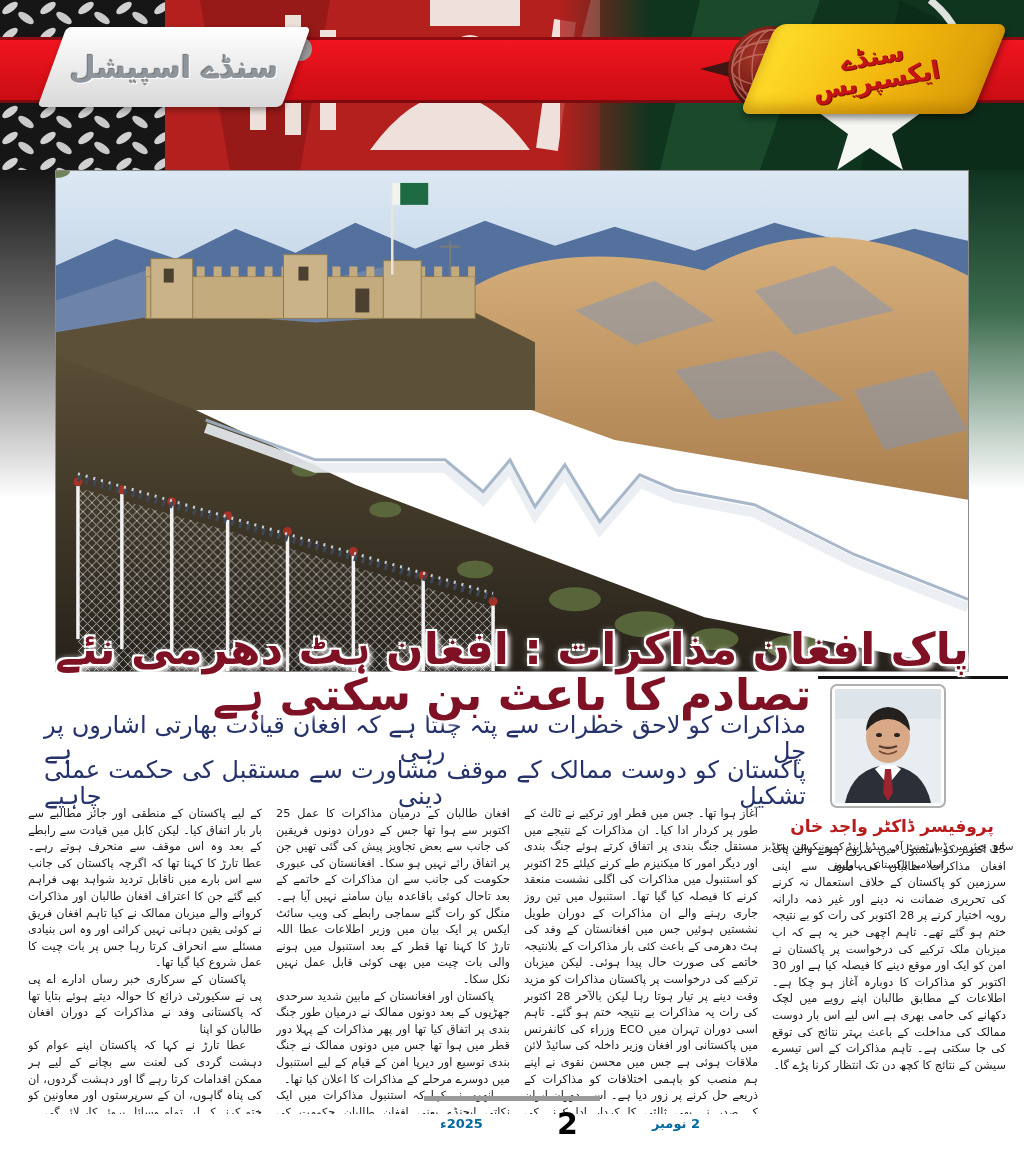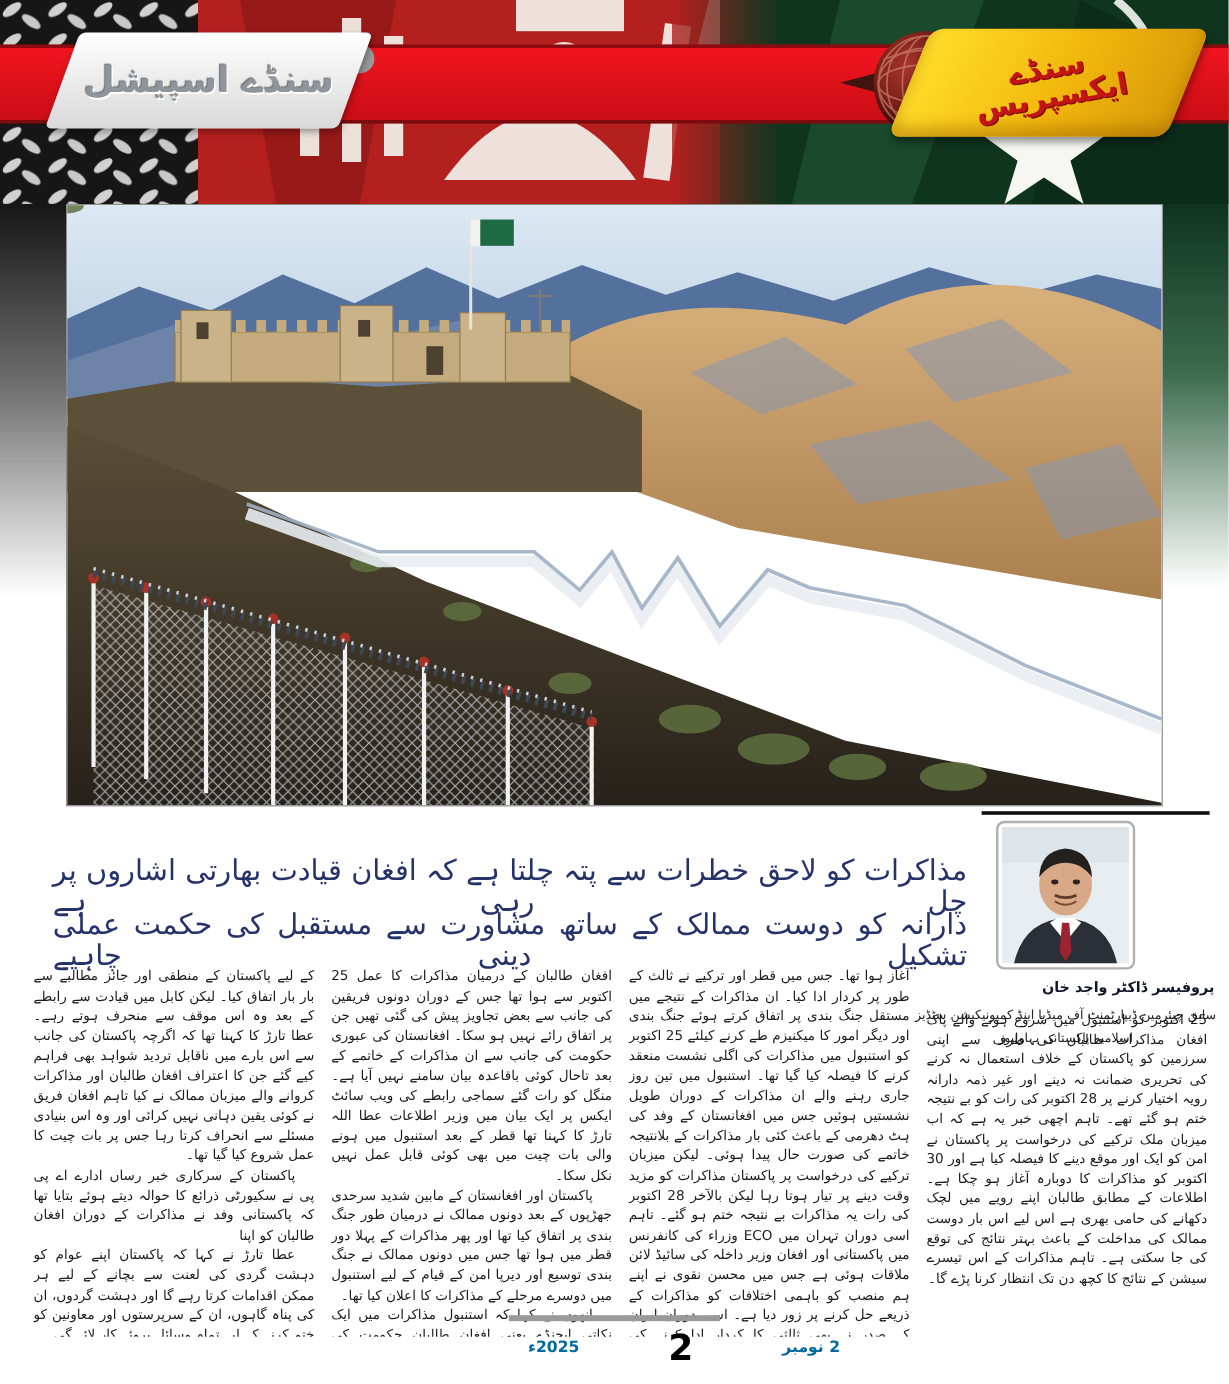--- a/index.html
+++ b/index.html
@@ -62,22 +62,22 @@
   .subhead{left:44px;width:762px;font-size:24px;font-weight:normal;color:#26336b;
     text-align:justify;text-align-last:justify;line-height:1.1;
     text-shadow:1px 1px 0 #fff;}
   #subhead1{top:712px;}
   #subhead2{top:757px;}
 
   
   #author-rule{left:818px;top:676px;width:190px;height:3px;background:#111;}
   #author-photo{left:830px;top:684px;width:116px;height:124px;background:#fff;
     border:2px solid #b0b0b0;border-radius:7px;padding:3px;box-sizing:border-box;}
-  #author-name{left:772px;top:816px;width:240px;
-    font-size:12px;font-weight:bold;color:#0f172a;}
+  #author-name{left:772px;top:816px;width:240px;text-align:center;
+    font-size:17px;font-weight:bold;color:#b91c1c;}
   .author-title{left:762px;width:252px;text-align:center;font-size:10.5px;color:#222;}
   #author-title1{top:840px;}
   #author-title2{top:858px;}
 
   
   .col{font-size:11.3px;line-height:1.47;color:#1b1b1b;text-align:justify;direction:rtl;overflow:hidden;}
   .col p{margin:0;}
   .col p + p{text-indent:16px;}
   #col-a{left:772px;top:842px;width:234px;height:230px;}
   #col-b{left:524px;top:806px;width:234px;height:308px;}
@@ -246,23 +246,24 @@
         <circle cx="232" cy="362" r="4.5"></circle>
           <circle cx="298" cy="382" r="4.5"></circle>
         <circle cx="368" cy="406" r="4.5"></circle>
           <circle cx="438" cy="432" r="4.5"></circle>
       </g>
       <path d="M22,308 L438,428" stroke="#3d4756" stroke-width="7" stroke-dasharray="3,5" fill="none"></path>
       <path d="M22,304 L438,424" stroke="#c8d0da" stroke-width="3" stroke-dasharray="2,6" fill="none"></path>
     </g>
   </svg>
 
+  <div id="headline" class="abs">پاک افغان مذاکرات : افغان ہٹ دھرمی نئے تصادم کا باعث بن سکتی ہے</div>
 
   <div id="subhead1" class="abs subhead">مذاکرات کو لاحق خطرات سے پتہ چلتا ہے کہ افغان قیادت بھارتی اشاروں پر چل رہی ہے</div>
-  <div id="subhead2" class="abs subhead">دارانہ کو دوست ممالک کے ساتھ مشاورت سے مستقبل کی حکمت عملی تشکیل دینی چاہیے</div>
+  <div id="subhead2" class="abs subhead">پاکستان کو دوست ممالک کے موقف مشاورت سے مستقبل کی حکمت عملی تشکیل دینی چاہیے</div>
 
   <div id="author-rule" class="abs"></div>
   <div id="author-photo" class="abs">
     <svg viewBox="0 0 106 114" width="106" height="114">
       <rect x="0" y="0" width="106" height="114" fill="#e8edf2"></rect>
       <rect x="0" y="0" width="106" height="30" fill="#dde4ea"></rect>
       <path d="M10,114 Q18,78 53,76 Q88,78 96,114 Z" fill="#2b2f38"></path>
       <path d="M40,80 L53,96 L66,80 L60,76 L46,76 Z" fill="#ffffff"></path>
       <path d="M50,80 L56,80 L58,104 L53,112 L48,104 Z" fill="#9b2430"></path>
       <ellipse cx="53" cy="48" rx="22" ry="26" fill="#d9a886"></ellipse>

